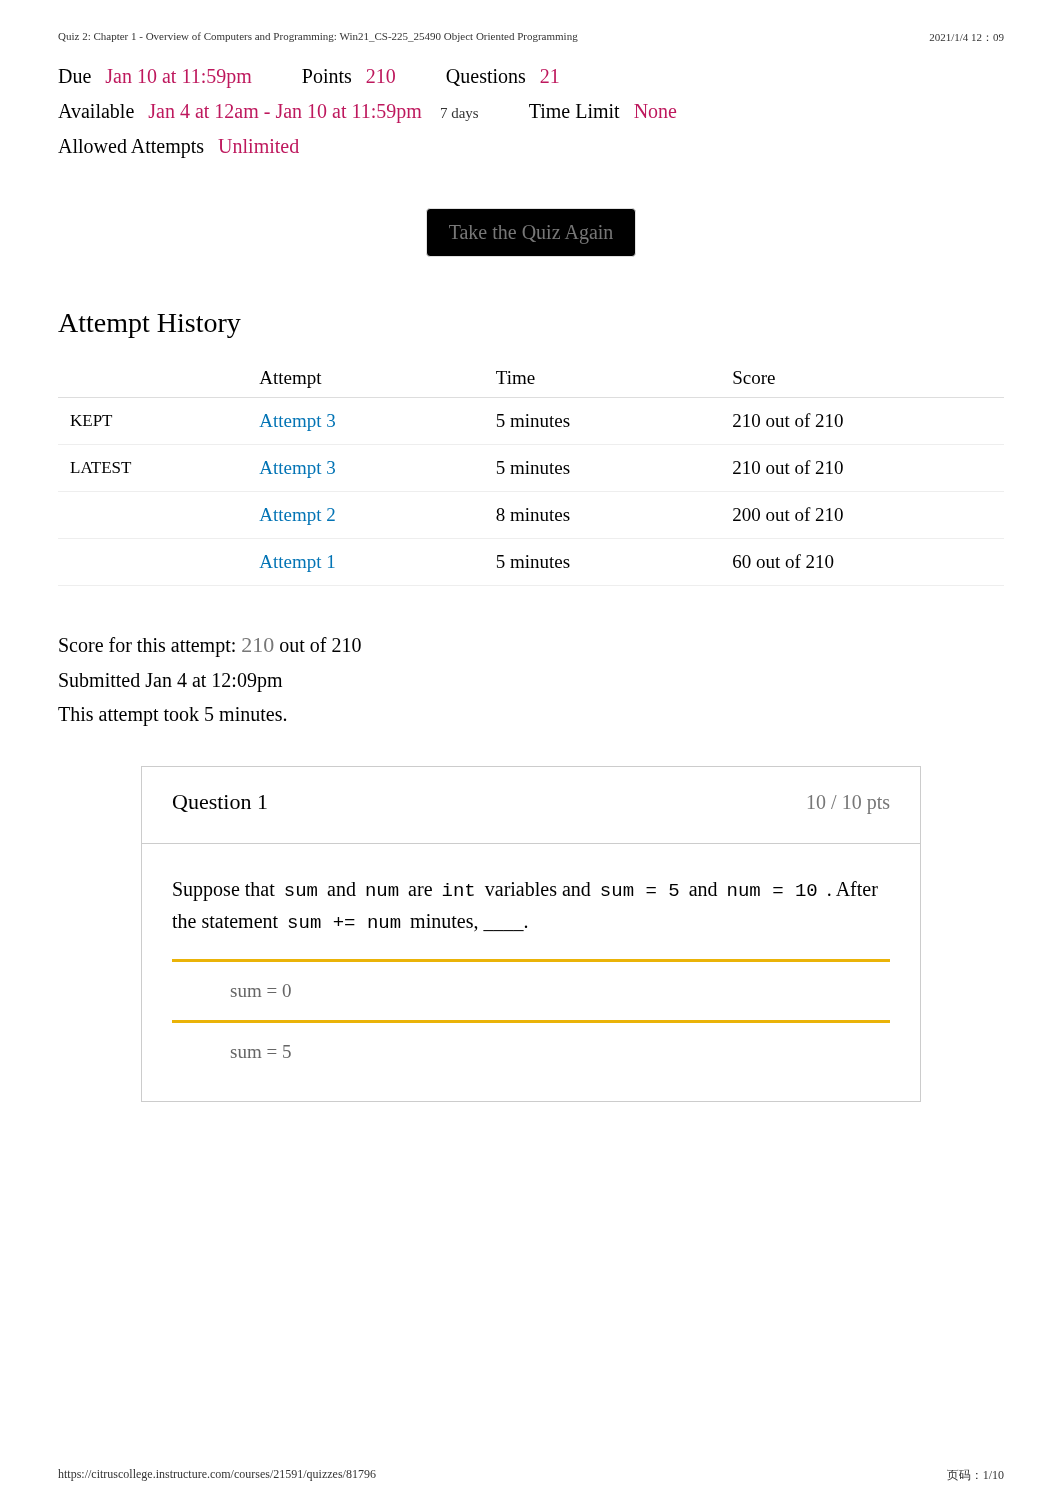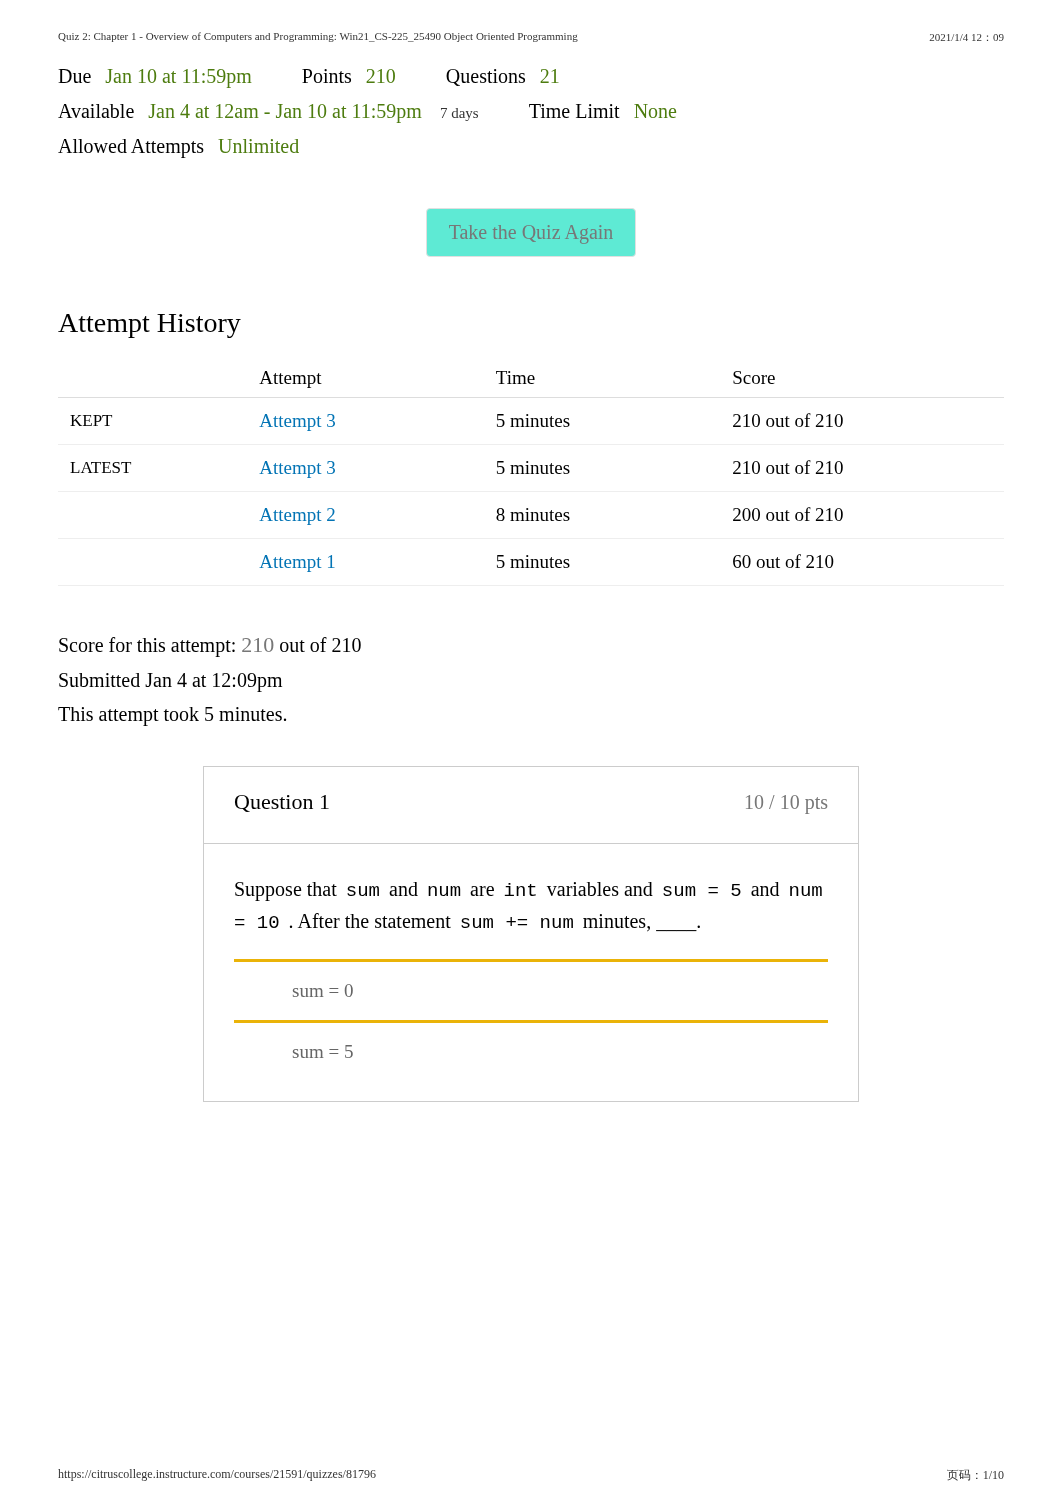--- a/index.html
+++ b/index.html
@@ -31,26 +31,26 @@
       display: flex;
       flex-wrap: wrap;
       row-gap: 6px;
       column-gap: 50px;
       margin-top: 20px;
       margin-bottom: 50px;
       font-size: 20px;
     }
     .meta-item { display: inline-flex; align-items: baseline; gap: 14px; }
     .meta-item .label { font-weight: normal; }
-    .meta-item .value { color: #4d7c0f; }
+    .meta-item .value { color: #be185d; }
     .meta-item .aside { font-size: 15px; color: #333; margin-left: 4px; }
     .take-quiz-wrap { text-align: center; margin: 30px 0 50px; }
     .take-quiz {
       display: inline-block;
-      background: #5eead4;
+      background: #000000;
       color: #777;
       font-size: 20px;
       padding: 12px 22px;
       border: 1px solid #e0e0e0;
       border-radius: 4px;
       cursor: pointer;
       font-family: "Times New Roman", serif;
     }
     .section-title {
       font-size: 28px;
@@ -75,21 +75,21 @@
     }
     .col-status { width: 20%; font-size: 17px; }
     .col-attempt { width: 25%; }
     .col-time { width: 25%; }
     .col-score { width: 30%; }
     .link { color: #0374b5; cursor: pointer; }
     .summary { font-size: 20px; line-height: 1.7; margin: 15px 0 35px; }
     .summary .score-val { color: #777; font-size: 22px; }
     .question-card {
       margin: 0 auto;
-      width: 656px;
+      width: 780px;
       border: 1px solid #ccc;
     }
     .question-card .q-header {
       display: flex;
       justify-content: space-between;
       align-items: baseline;
       padding: 22px 30px 28px;
       font-size: 22px;
       border-bottom: 1px solid #ccc;
     }

